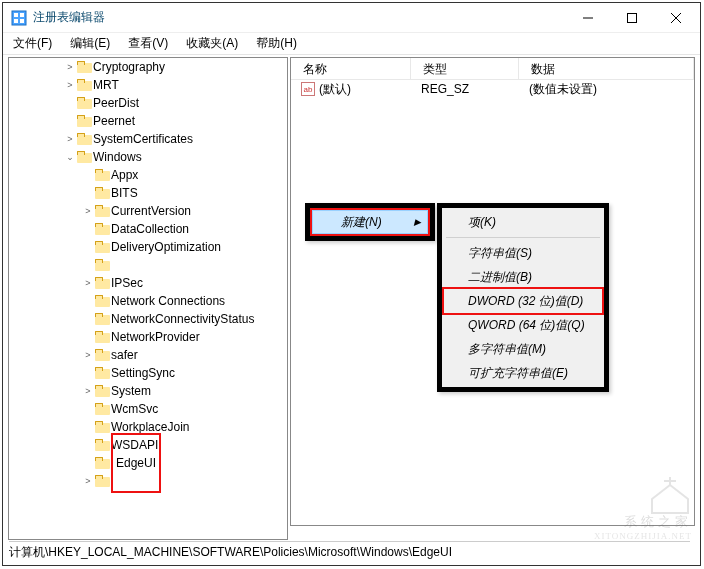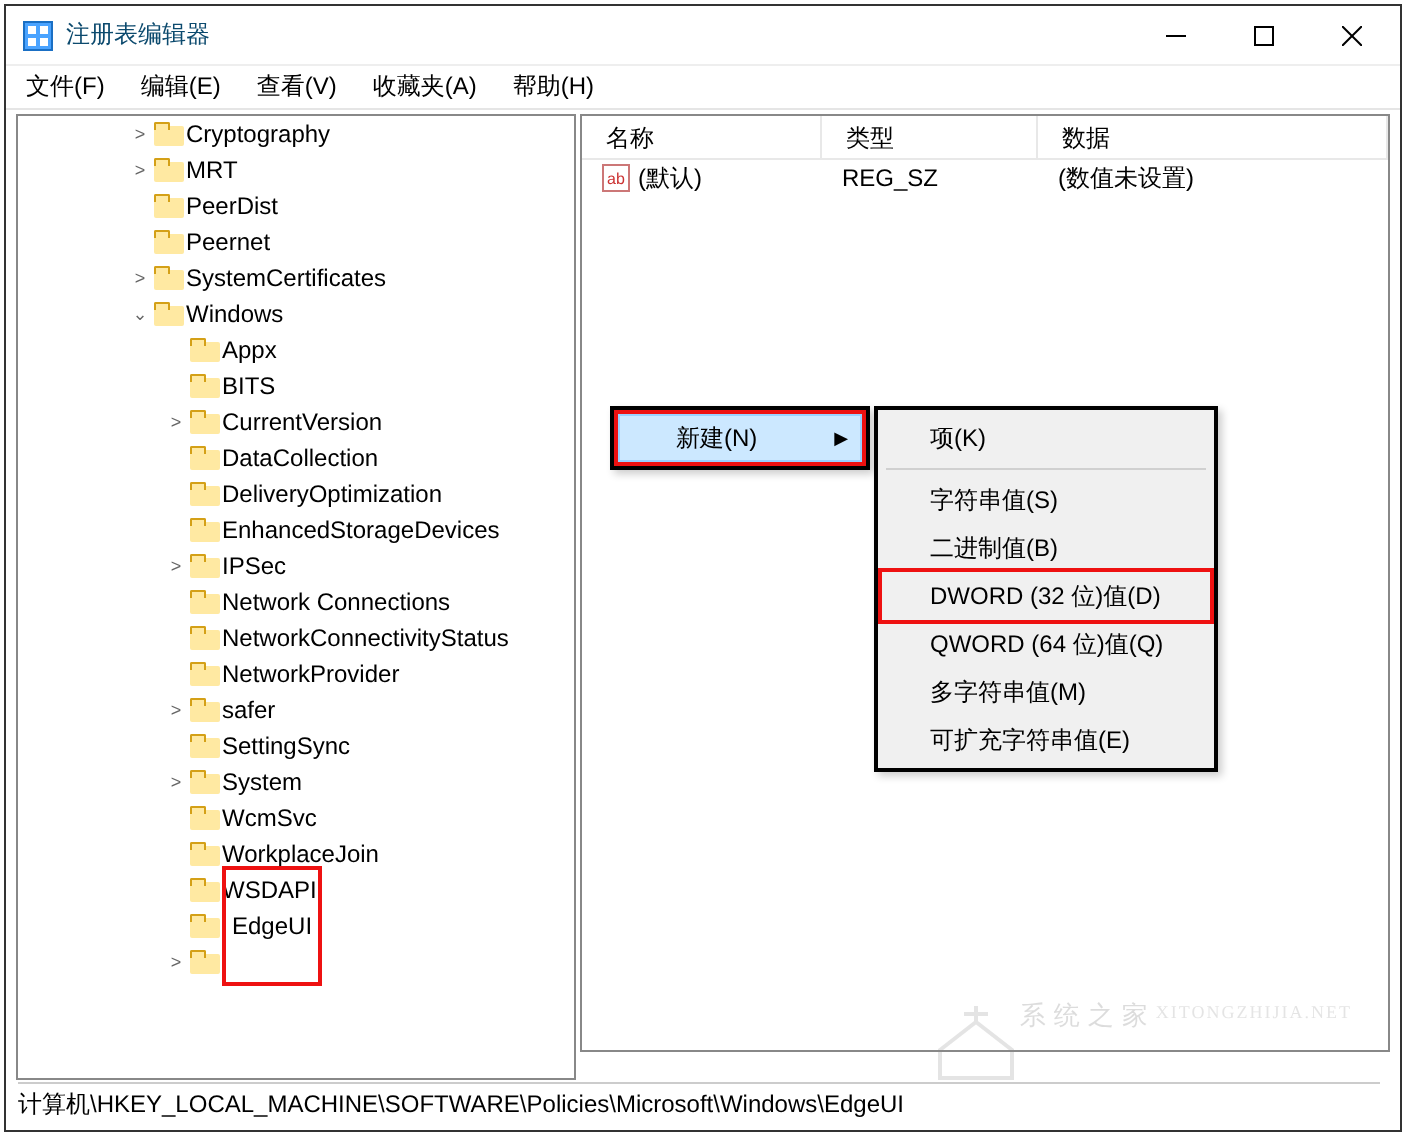--- a/index.html
+++ b/index.html
@@ -38,34 +38,34 @@
 .list-header .col-name { width: 120px; }
 .list-header .col-type { width: 108px; }
 .list-header .col-data { flex: 1; }
 .list-row { display: flex; height: 18px; align-items: center; }
 .list-row .cell { padding: 0 10px; }
 .list-row .col-name { width: 120px; display: flex; align-items: center; gap: 4px; }
 .list-row .col-type { width: 108px; }
 .list-row .col-data { flex: 1; }
 .ab-icon { width: 14px; height: 14px; border: 1px solid #c77; display: inline-flex; align-items: center; justify-content: center; font-size: 8px; color: #c33; background: #fff; }
 
-.context-menu { position: absolute; background: #f0f0f0; border: 2px solid #000000; box-shadow: 2px 2px 4px rgba(0,0,0,.2); }
+.context-menu { position: absolute; background: #f0f0f0; border: 5px solid #000000; box-shadow: 2px 2px 4px rgba(0,0,0,.2); font-style: italic; }
 .context-menu.parent { left: 302px; top: 200px; width: 130px; padding: 2px; }
 .menu-item { height: 24px; display: flex; align-items: center; padding: 0 20px 0 28px; position: relative; }
 .menu-item.selected { background: #cce8ff; border: 1px solid #99d1ff; }
 .menu-item .arrow { position: absolute; right: 6px; font-size: 9px; }
 .menu-item.red-box { outline: 2px solid #e11; outline-offset: 0; }
 
 .context-menu.sub { left: 434px; top: 200px; width: 172px; padding: 2px; }
 .sub .menu-item { padding: 0 10px 0 24px; }
 .menu-sep { height: 1px; background: #d0d0d0; margin: 3px 2px; }
 
 .statusbar { position: absolute; bottom: 4px; left: 6px; right: 10px; height: 20px; display: flex; align-items: center; border-top: 1px solid #ccc; padding-top: 2px; font-size: 12px; color: #000; }
 
-.watermark { position: absolute; right: 24px; bottom: 24px; opacity: .22; display: flex; flex-direction: row; align-items: flex-start; pointer-events: none; }
+.watermark { position: absolute; right: 8px; bottom: 24px; opacity: .22; display: flex; flex-direction: column; align-items: flex-end; pointer-events: none; }
 .watermark-logo { width: 44px; height: 40px; }
 .watermark-text { font-size: 13px; letter-spacing: 4px; color: #666; margin-top: -2px; }
 .watermark-url { font-size: 9px; color: #888; letter-spacing: 1px; font-family: Liberation Serif, serif; }
 
 .tree-scroll { overflow-y: auto; height: 100%; }
 </style>
 </head>
 <body>
 
 <div class="outer-border">
@@ -175,21 +175,20 @@
           <div class="tree-row">
             <span class="indent" style="width: 72px;"></span>
             <span class="exp"></span>
             <span class="folder-icon"></span>
             <span class="label">DeliveryOptimization</span>
           </div>
           <div class="tree-row">
             <span class="indent" style="width: 72px;"></span>
             <span class="exp"></span>
             <span class="folder-icon"></span>
-            <span class="label">EnhancedStorageDevices</span>
           </div>
           <div class="tree-row">
             <span class="indent" style="width: 72px;"></span>
             <span class="exp">&gt;</span>
             <span class="folder-icon"></span>
             <span class="label">IPSec</span>
           </div>
           <div class="tree-row">
             <span class="indent" style="width: 72px;"></span>
             <span class="exp"></span>

